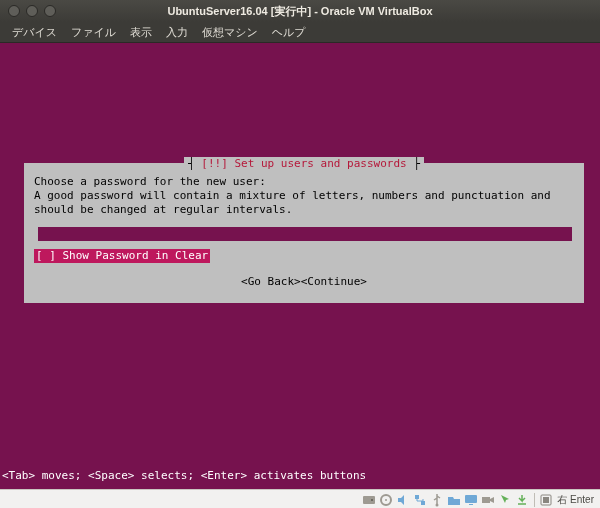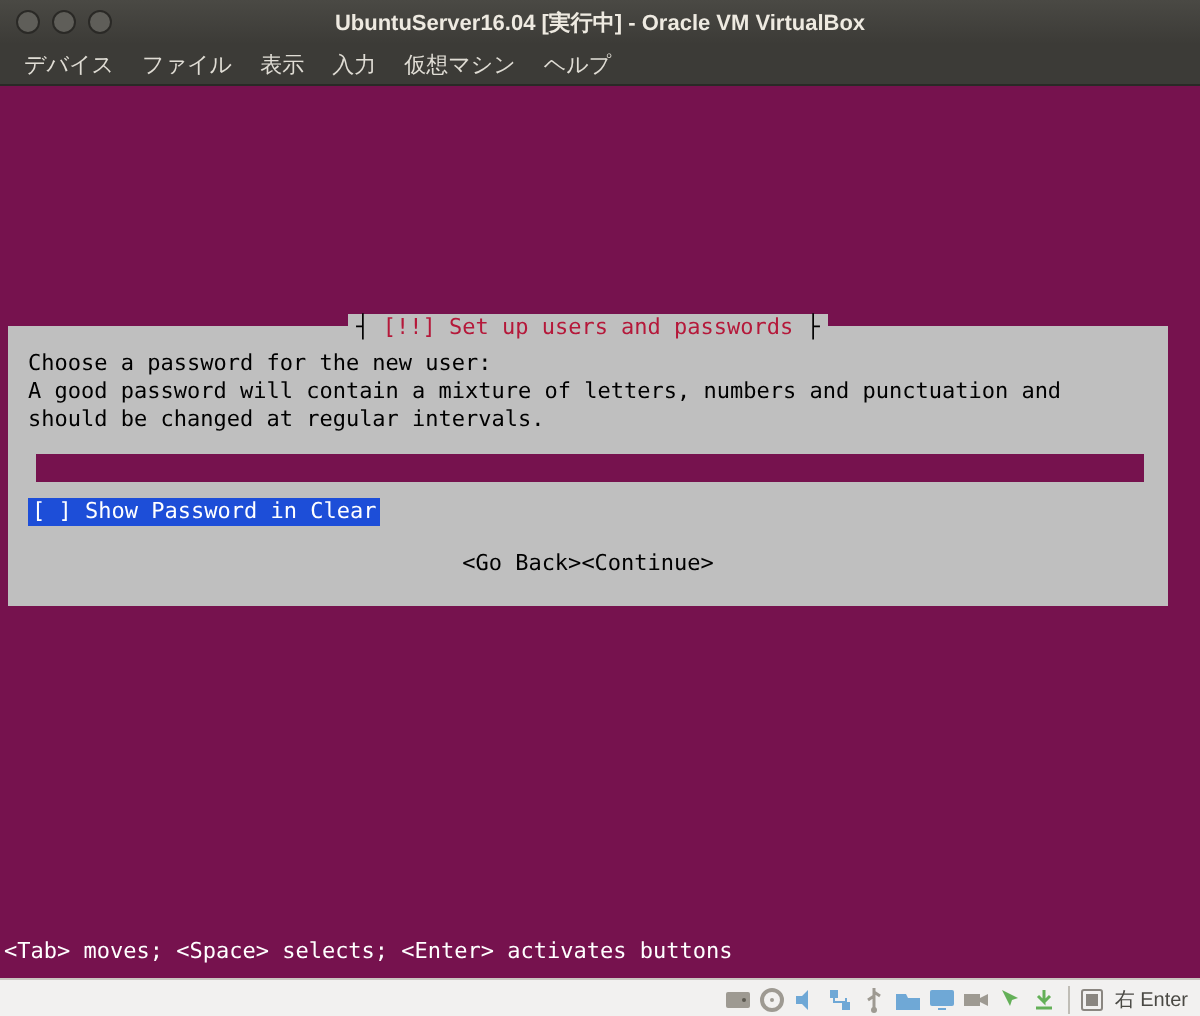--- a/index.html
+++ b/index.html
@@ -5,27 +5,27 @@
   html,body{margin:0;padding:0;width:600px;height:508px;font-family:sans-serif;background:#3c3b37;overflow:hidden}
   
   .titlebar{height:22px;background:linear-gradient(#4a4944,#3c3b37);display:flex;align-items:center;font-size:11px;color:#dfdbd2;position:relative}
   .tl-btns{display:flex;gap:6px;padding-left:8px}
   .tl-btn{width:10px;height:10px;border-radius:50%;background:#5f5e59;border:1px solid #2a2926}
   .title-txt{position:absolute;left:0;right:0;text-align:center;font-weight:bold;color:#eeeae1;pointer-events:none}
   .menubar{height:20px;background:#3c3b37;display:flex;align-items:center;gap:14px;padding-left:12px;font-size:11px;color:#e0ddd5;border-bottom:1px solid #2a2926}
   .menubar span{cursor:default}
   
   .vm{width:600px;height:446px;background:#76124e;position:relative;font-family:"DejaVu Sans Mono","Courier New",monospace;font-size:11px;color:#fff;line-height:14px}
-  .dialog{position:absolute;left:4px;right:16px;top:120px;border:2px solid #bfbfbf;background:#bfbfbf;color:#000;padding:8px 4px 12px}
+  .dialog{position:absolute;left:24px;right:16px;top:120px;border:2px solid #bfbfbf;background:#bfbfbf;color:#000;padding:8px 4px 12px}
   .dlg-title-wrap{position:absolute;top:-8px;left:0;right:0;text-align:center}
   .dlg-title-box{display:inline-block;background:#bfbfbf;padding:0 4px}
   .dlg-title{color:#b5183a}
   .dlg-body{padding:2px 4px 0 4px}
   .pwline{background:#76124e;height:14px;margin:4px 2px 6px 4px}
-  .check{background:#1d4ed8;color:#fff;display:inline-block;padding:0 2px;margin:2px 0 6px 0}
+  .check{background:#be185d;color:#fff;display:inline-block;padding:0 2px;margin:2px 0 6px 0}
   .navrow{display:flex;justify-content:center;padding:6px 34px 0 34px}
   .hint{position:absolute;left:2px;bottom:6px;color:#fff}
   
   .status{height:20px;background:#f2f1f0;border-top:1px solid #c9c6c0;display:flex;align-items:center;justify-content:flex-end;gap:3px;padding:0 6px;font-size:10px;color:#4a4944}
   .status svg{display:block}
   .sep{width:1px;height:14px;background:#c0bdb6;margin:0 2px}
   .hostkey{color:#4a4944;padding-left:2px}
 </style>
 </head>
 <body>

